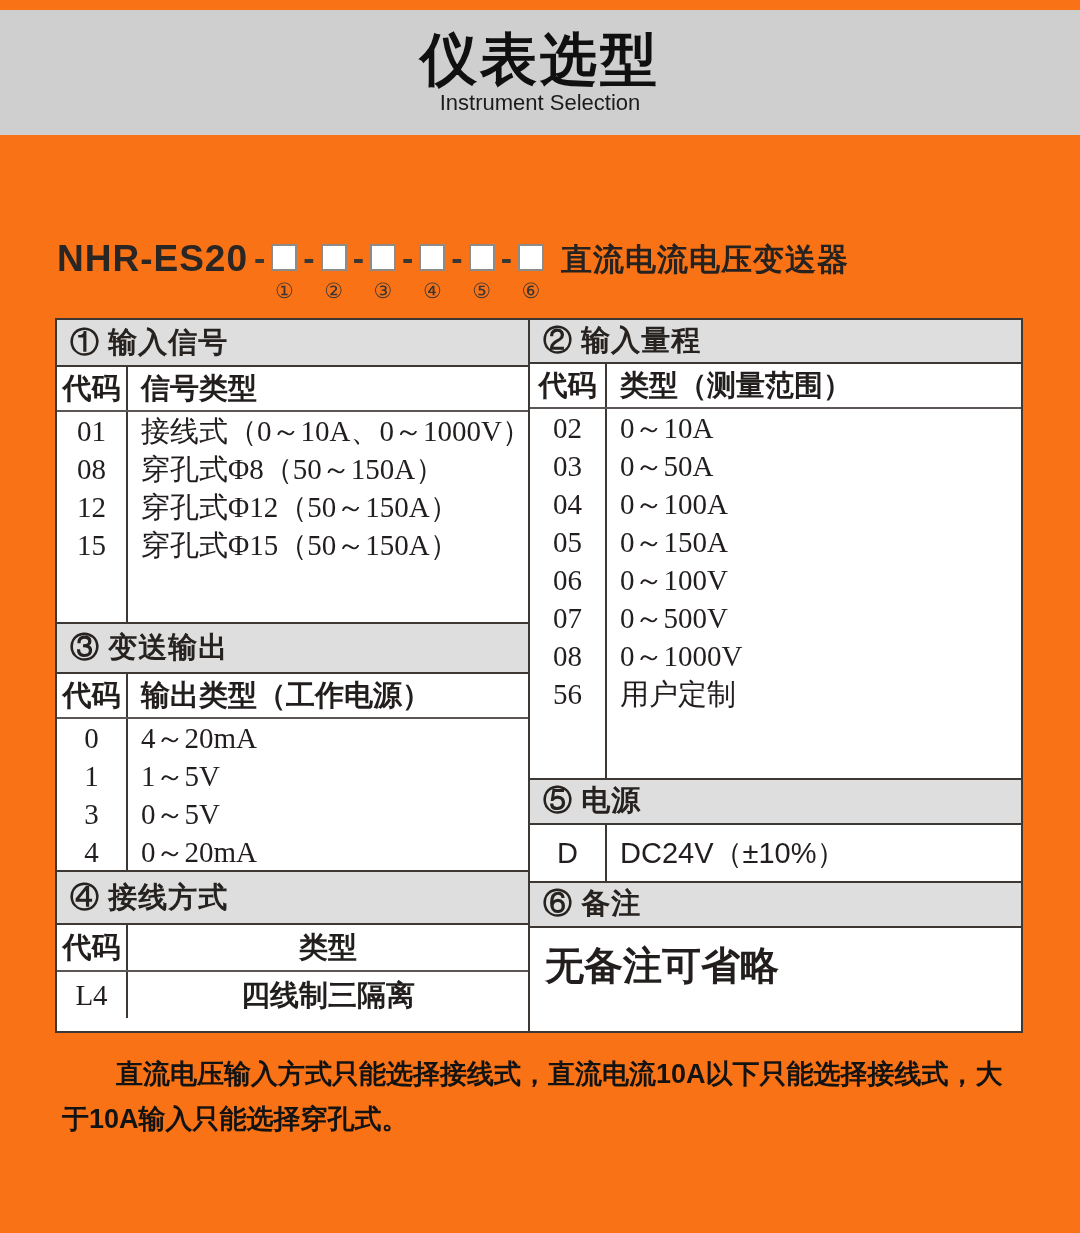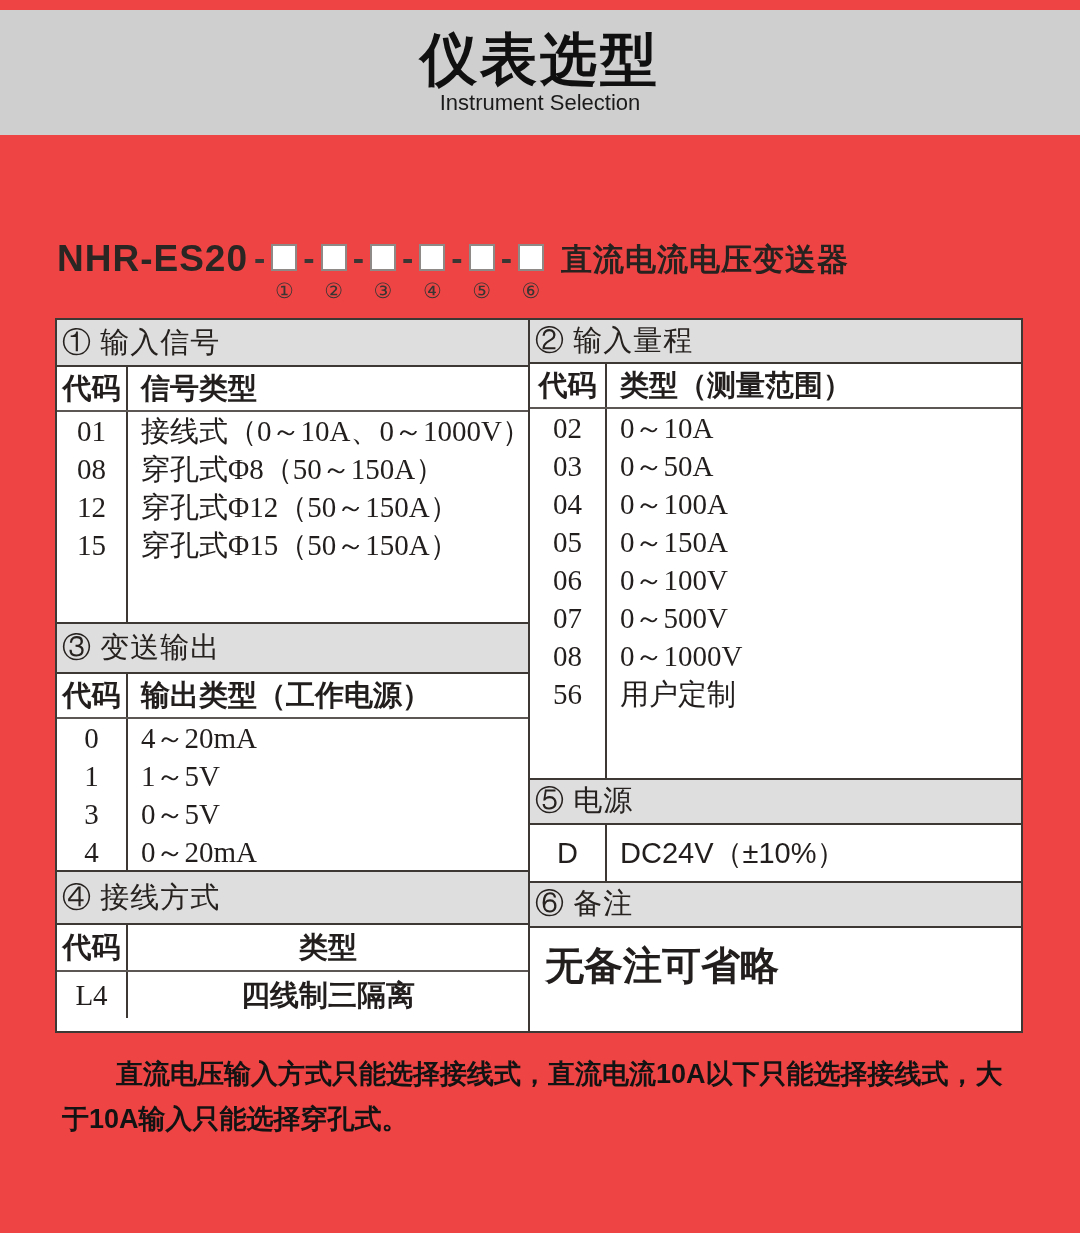--- a/index.html
+++ b/index.html
@@ -1,19 +1,19 @@
 <!DOCTYPE html>
 <html><head>
 <meta charset="utf-8">
 <style>
   * { margin:0; padding:0; box-sizing:border-box; }
   html,body { background:#ffffff; }
   .page {
     position:relative; width:1080px; height:1233px; margin:0 auto;
-    background:#ef4444; overflow:hidden;
+    background:#f97316; overflow:hidden;
     font-family:"Liberation Serif","DejaVu Serif",serif;
     color:#221e1d;
   }
 
   
   .top-band {
     position:absolute; left:0; top:10px; width:1080px; height:125px;
     background:#d0cfcf; text-align:center;
   }
   .page-title {
@@ -59,22 +59,22 @@
   
   .sel-table {
     position:absolute; left:55px; top:318px; width:968px; height:715px;
     border:2px solid #3e3835; display:flex; background:#ffffff;
   }
   .col-left  { width:473px; border-right:2px solid #3e3835; display:flex; flex-direction:column; }
   .col-right { flex:1; display:flex; flex-direction:column; }
 
   .sec-header {
     background:#dfdede; border-bottom:2px solid #3e3835;
-    display:flex; align-items:center; padding-left:5px;
-    font-size:29px; font-weight:normal; color:#262220; letter-spacing:1px;
+    display:flex; align-items:center; padding-left:13px;
+    font-size:29px; font-weight:bold; color:#262220; letter-spacing:1px;
   }
   .sub-row { display:flex; border-bottom:2px solid #5c5754; }
   .data-cell { display:flex; overflow:hidden; }
   .bb-dark { border-bottom:2px solid #3e3835; }
 
   .code-col {
     width:71px; flex-shrink:0; border-right:2px solid #3e3835;
     display:flex; flex-direction:column; align-items:center;
   }
   .col-right .code-col { width:77px; }

